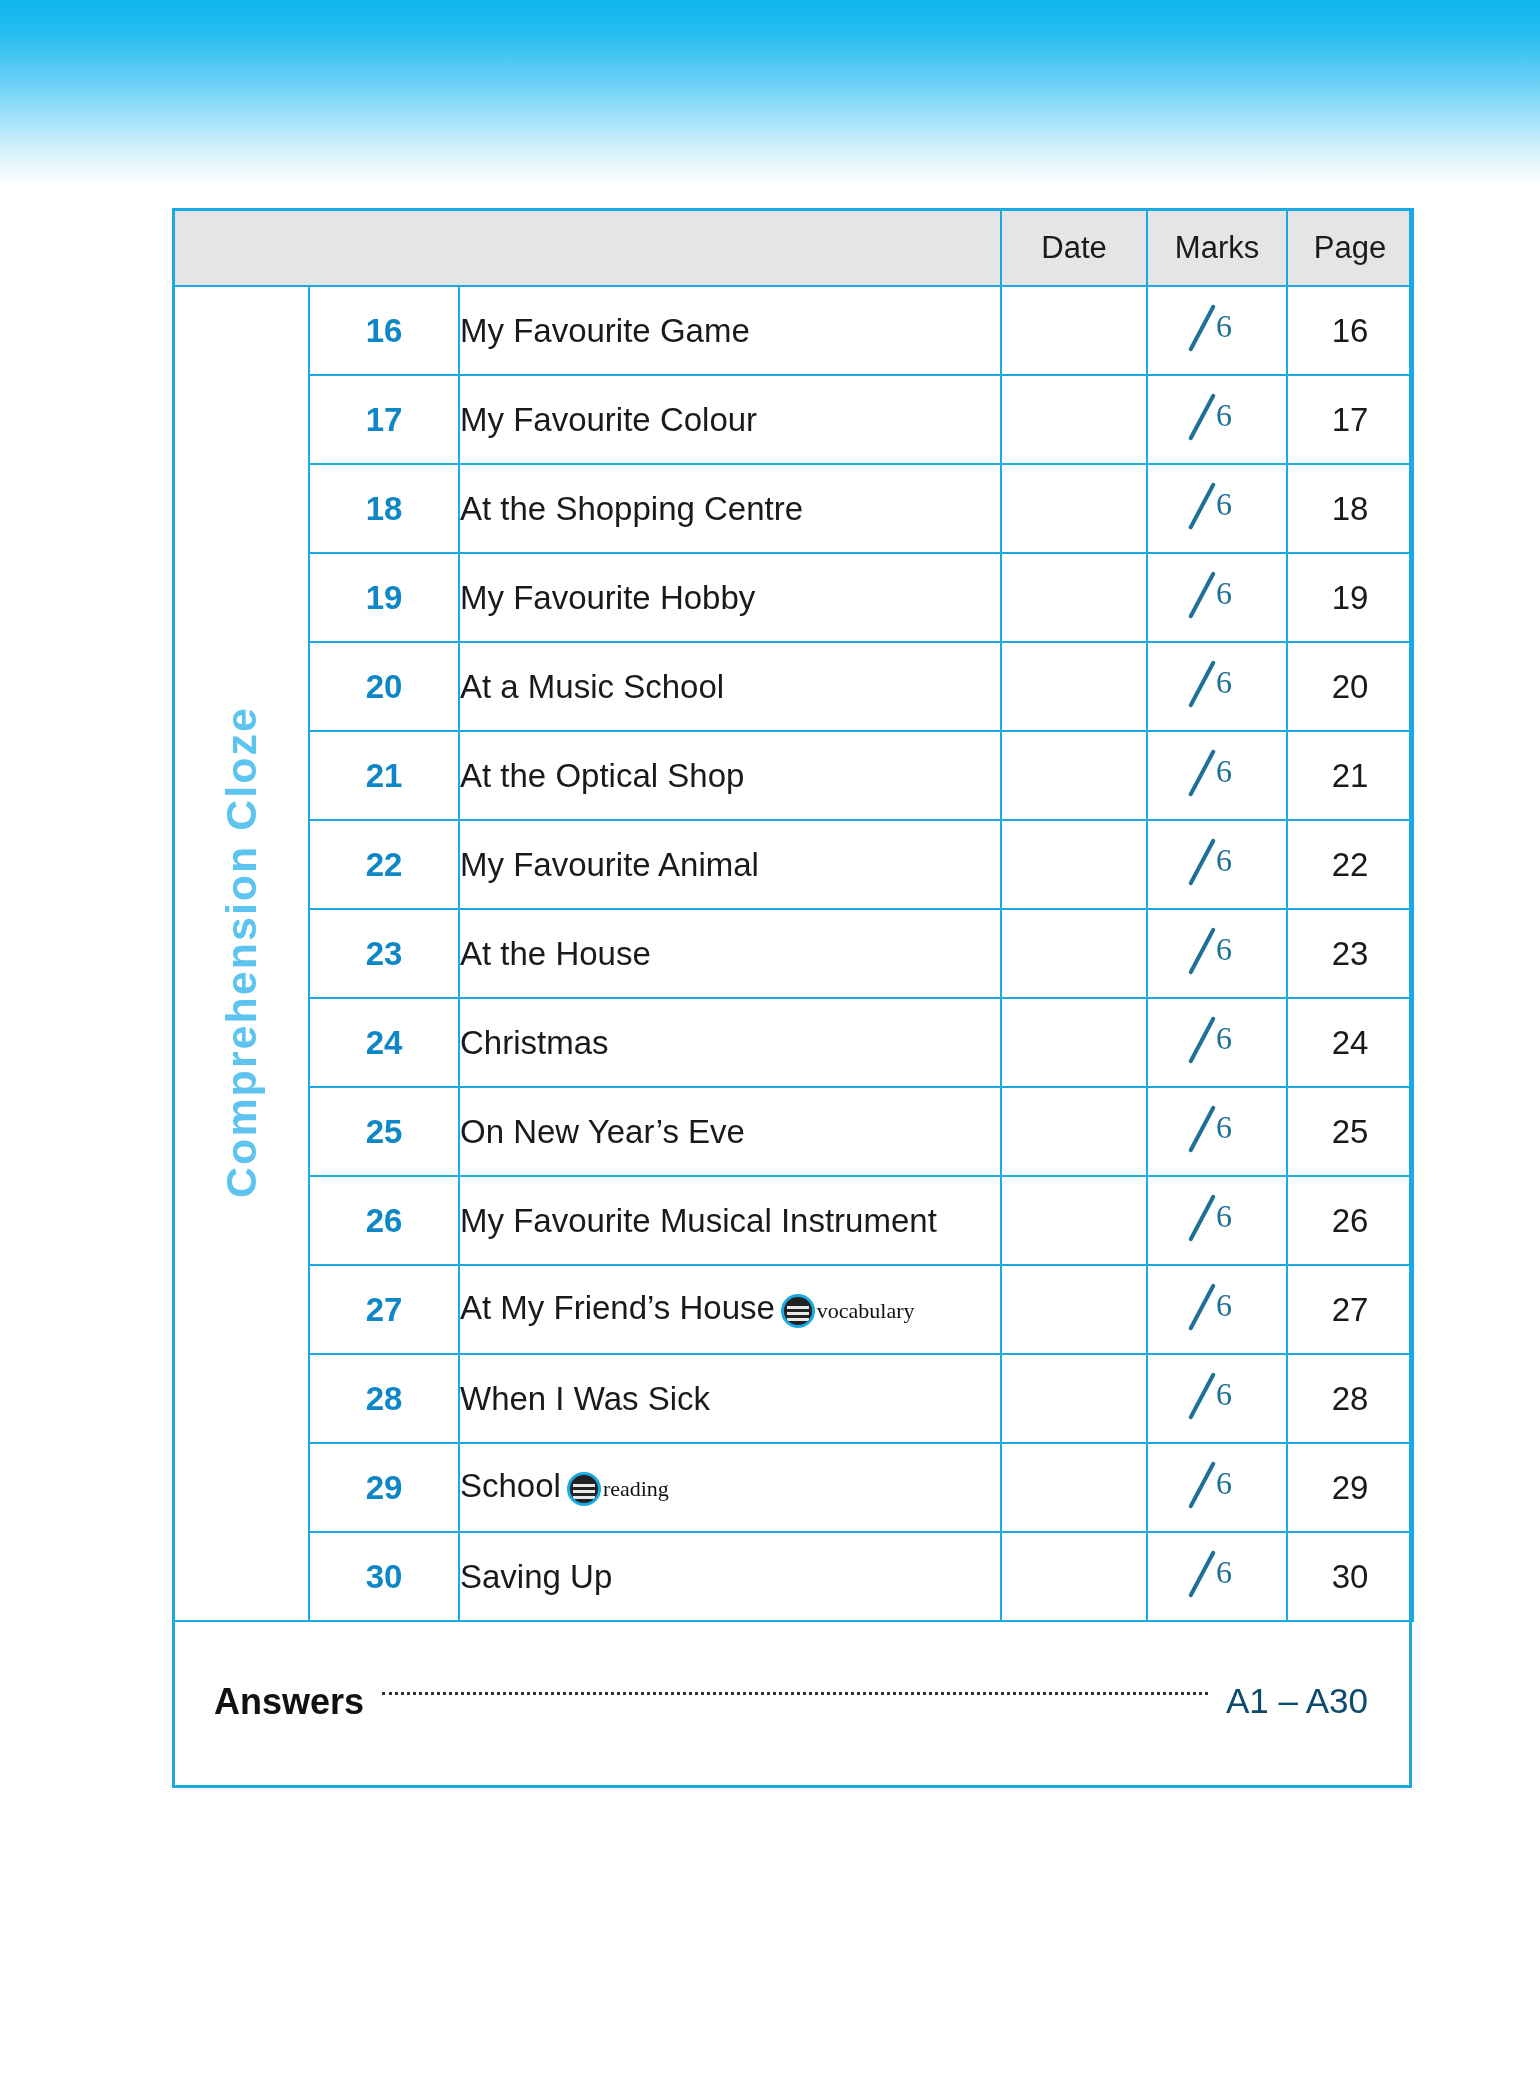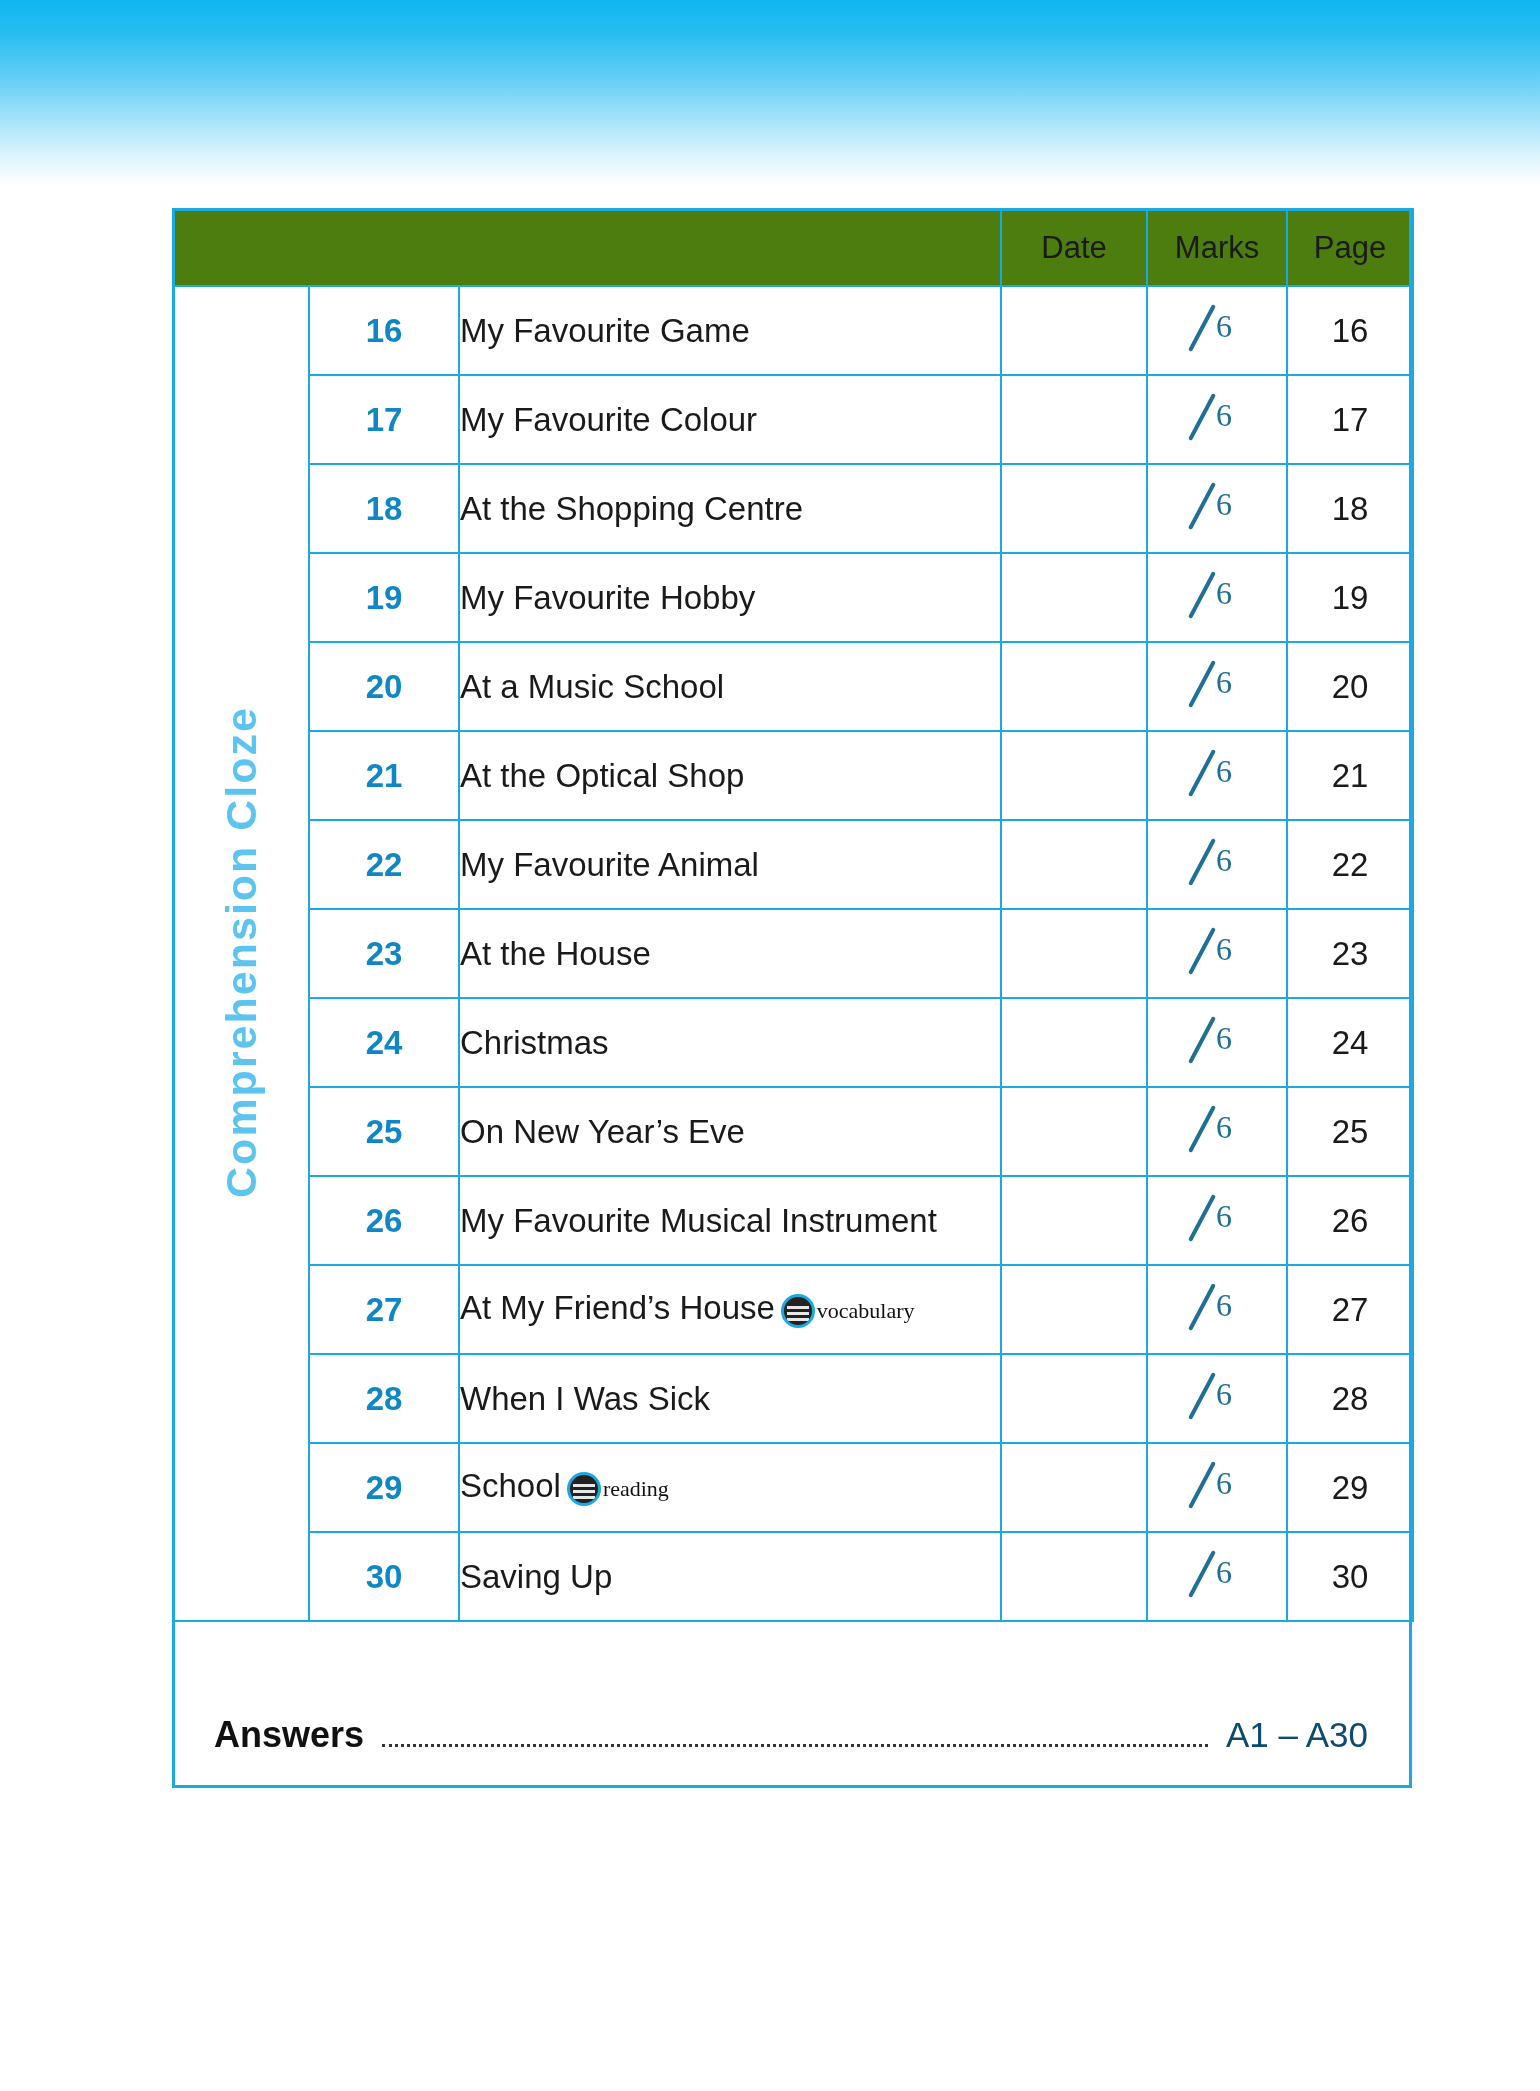--- a/index.html
+++ b/index.html
@@ -54,21 +54,21 @@
   col.c-side   { width: 136px; }
   col.c-num    { width: 150px; }
   col.c-title  { width: 542px; }
   col.c-date   { width: 146px; }
   col.c-marks  { width: 140px; }
   col.c-page   { width: 126px; }
 
   
   tr.head-row td {
     height: 77px;
-    background: #4d7c0f;
+    background: #e5e5e5;
     vertical-align: middle;
     text-align: center;
     font-size: 31px;
     color: #1a1a1a;
   }
   td.head-blank {
     background: #e8f5fc;
   }
 
   
@@ -185,21 +185,21 @@
 
   
   .answers-row {
     position: absolute;
     left: 172px;
     top: 1681px;
     width: 1240px;
     height: 107px;
     box-sizing: border-box;
     display: flex;
-    align-items: center;
+    align-items: flex-start;
   }
   .answers-label {
     font-size: 36px;
     font-weight: bold;
     color: #111;
     margin-left: 42px;
     white-space: nowrap;
   }
   .answers-dots {
     flex: 1;

